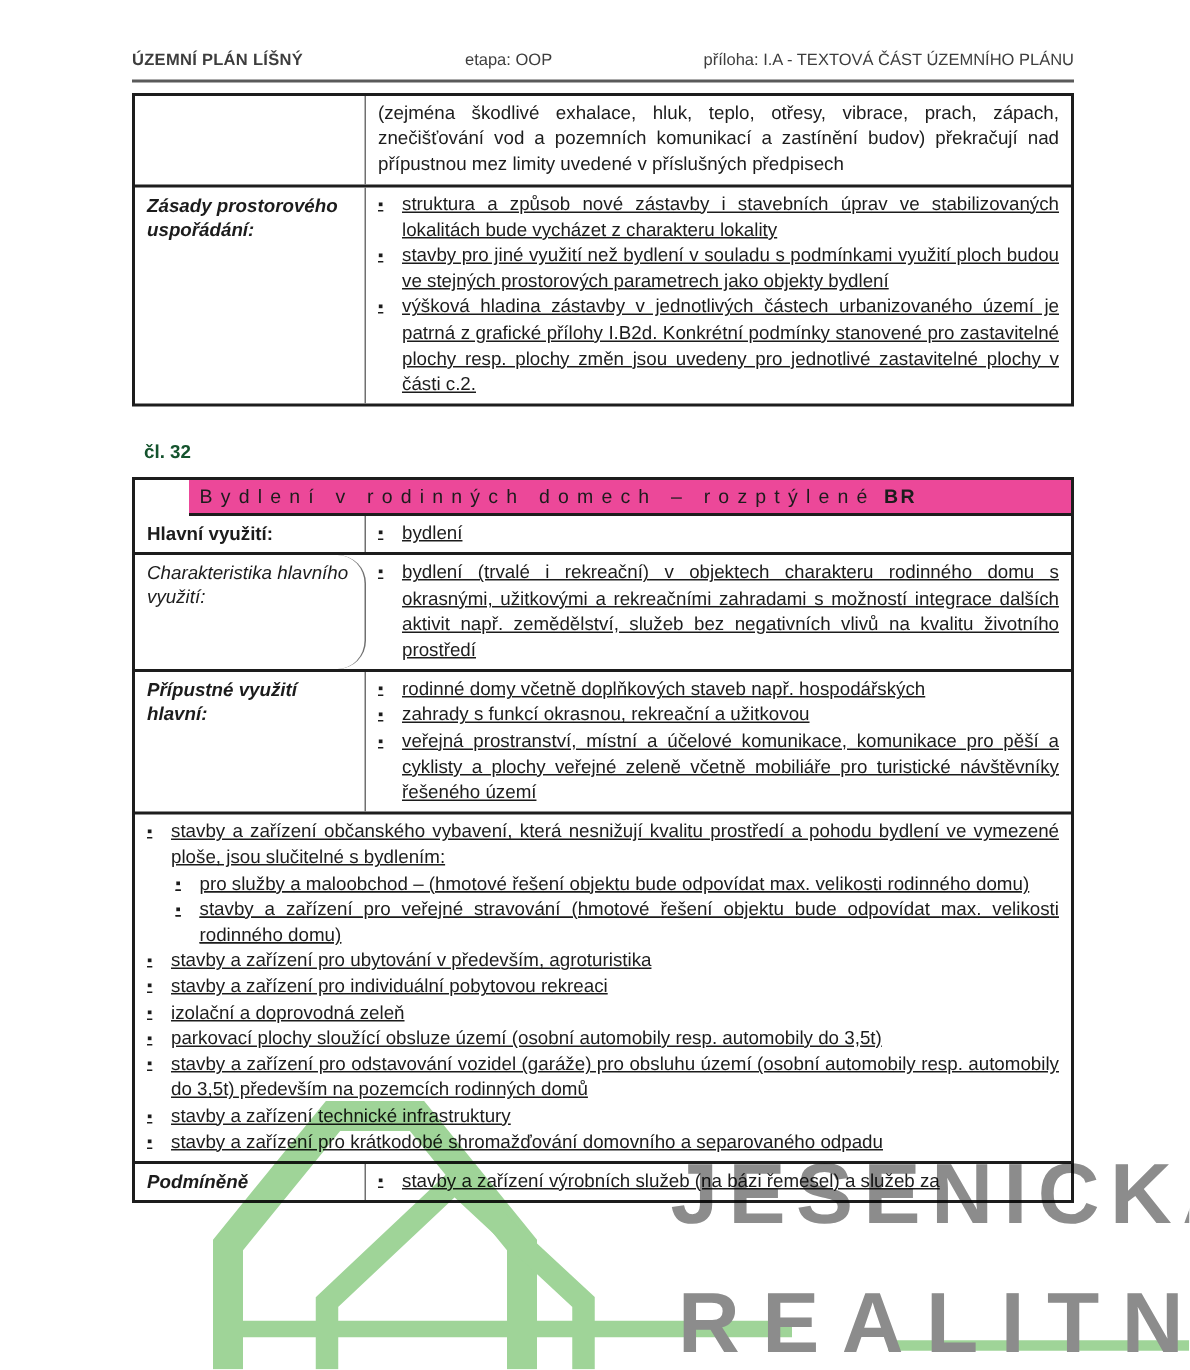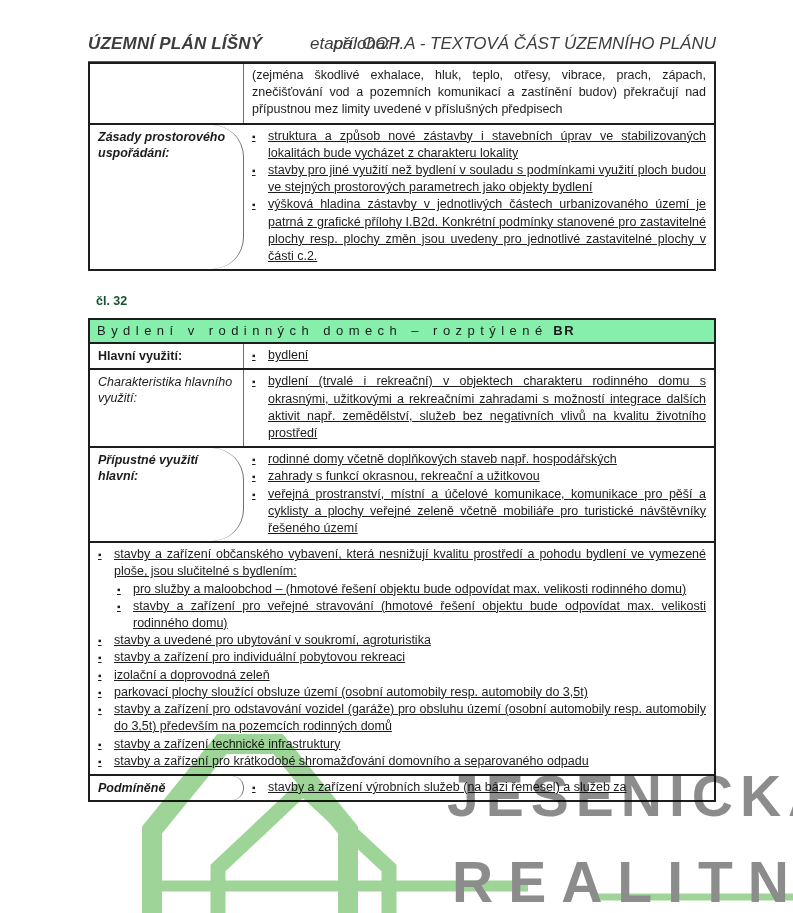--- a/index.html
+++ b/index.html
@@ -8,41 +8,40 @@
     width:793px;height:913px;
     overflow:hidden;
     background:#fff;
     font-family:"Liberation Sans", sans-serif;
     color:#1c1c1c;
   }
   
   .doc-header{
     position:absolute;left:88px;top:34px;width:628px;
     display:flex;align-items:baseline;
-    font-size:17px;color:#3d3d3d;
+    font-size:11px;color:#3d3d3d;
     border-bottom:2px solid #5a5a5a;
     padding-bottom:7px;
-    font-style:italic;
   }
   .doc-header .t1{font-weight:bold;letter-spacing:.2px;}
   .doc-header .t2{position:absolute;left:222px;}
   .doc-header .t3{margin-left:auto;text-align:left;}
   
   .content{position:absolute;left:88px;top:62px;width:628px;}
   .tbl{border:2px solid #1d1d1d;}
   .trow{display:flex;align-items:stretch;}
   .trow + .trow{border-top:2px solid #1d1d1d;}
   .tcell-label{
     flex:0 0 141px;padding:4px 4px 4px 8px;
     border-right:1px solid #707070;
     font-size:12.5px;line-height:16px;
   }
   .lab-b{font-weight:bold;}
-  .lab-i{font-style:italic;}
-  .lab-bi{font-weight:bold;font-style:italic;border-radius:32px;}
+  .lab-i{font-style:italic;border-radius:19px;}
+  .lab-bi{font-weight:bold;font-style:italic;}
   .tcell-content{
     flex:1 1 auto;padding:3px 8px 4px 8px;
     font-size:12.5px;line-height:17.2px;
     text-align:justify;
   }
   .para{text-align:justify;}
   .bullet{display:flex;text-align:justify;text-decoration:underline;}
   .bullet::before{
     content:"▪";
     flex:0 0 16px;
@@ -112,21 +111,21 @@
             <div class="bullet">
               <div class="btext">výšková hladina zástavby v jednotlivých částech urbanizovaného území je patrná z grafické přílohy I.B2d.  Konkrétní podmínky stanovené pro zastavitelné plochy resp. plochy změn jsou uvedeny pro jednotlivé zastavitelné plochy v části c.2.</div>
             </div>
           </div>
         </div>
       </div>
 
     <div class="article" style="color: #14532d;">čl. 32</div>
 
     <div class="tbl">
-      <div class="tbl-header" id="tbl2-header" style="background: #86efac;">
+      <div class="tbl-header" id="tbl2-header" style="background: #ec4899; margin-left: 36px;">
         <span class="spread">Bydlení v rodinných domech – rozptýlené</span>
         <span class="code">BR</span>
       </div>
       <div id="table2-rows">
           <div class="trow">
             <div class="tcell-label lab-b">Hlavní využití:</div>
             <div class="tcell-content">
               <div class="bullet">
                 <div class="btext">bydlení</div>
               </div>
@@ -161,21 +160,21 @@
                   <div>stavby a zařízení občanského vybavení, která nesnižují kvalitu prostředí a pohodu bydlení ve vymezené ploše, jsou slučitelné s bydlením:</div>
                   <div class="bullet sub">
                     <div class="btext">pro služby a maloobchod – (hmotové řešení objektu bude odpovídat max. velikosti rodinného domu)</div>
                   </div>
                   <div class="bullet sub">
                     <div class="btext">stavby a zařízení pro veřejné stravování (hmotové řešení objektu bude odpovídat max. velikosti rodinného domu)</div>
                   </div>
                 </div>
               </div>
               <div class="bullet">
-                <div class="btext">stavby a uvedené pro ubytování v soukromí, agroturistika</div>
+                <div class="btext">stavby a zařízení pro ubytování v především, agroturistika</div>
               </div>
               <div class="bullet">
                 <div class="btext">stavby a zařízení pro individuální pobytovou rekreaci</div>
               </div>
               <div class="bullet">
                 <div class="btext">izolační a doprovodná zeleň</div>
               </div>
               <div class="bullet">
                 <div class="btext">parkovací plochy sloužící obsluze území (osobní automobily resp. automobily do 3,5t)</div>
               </div>

